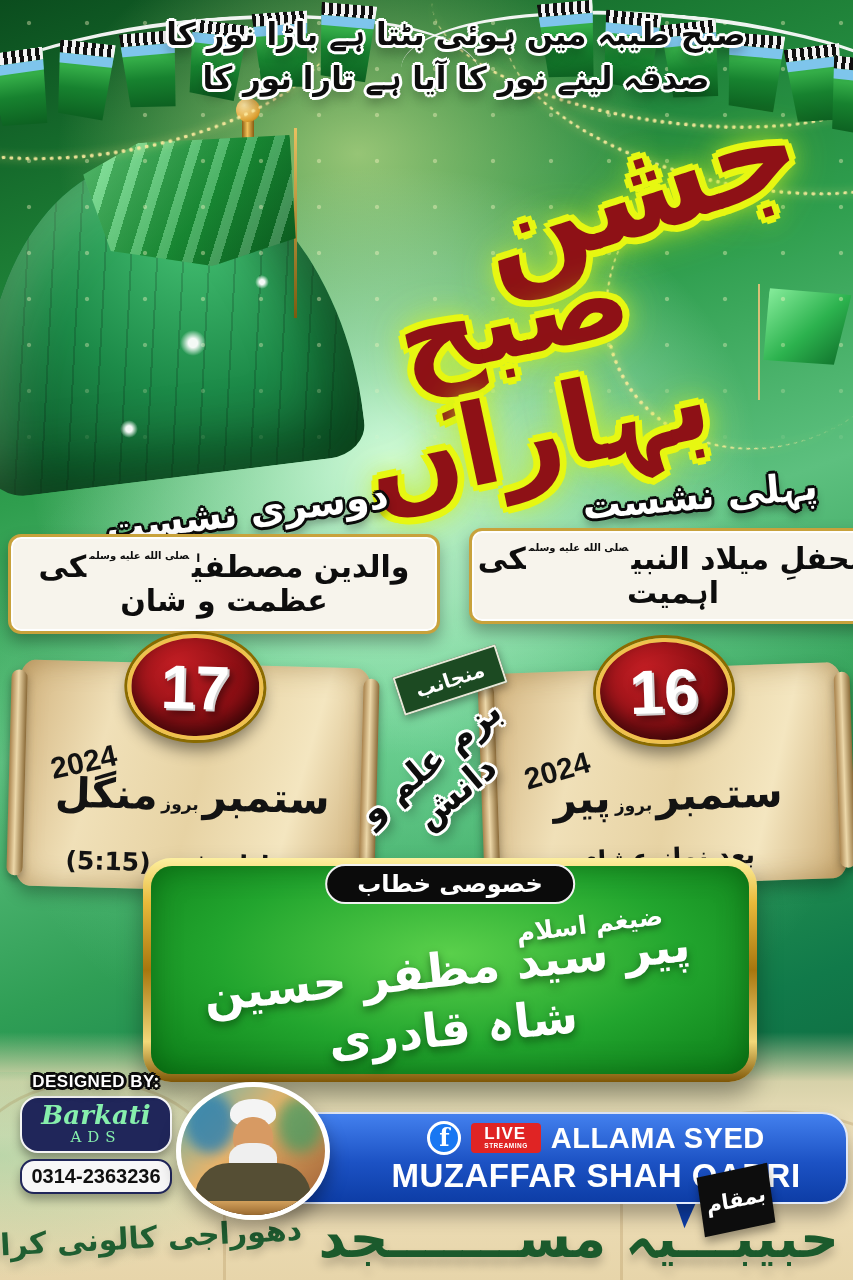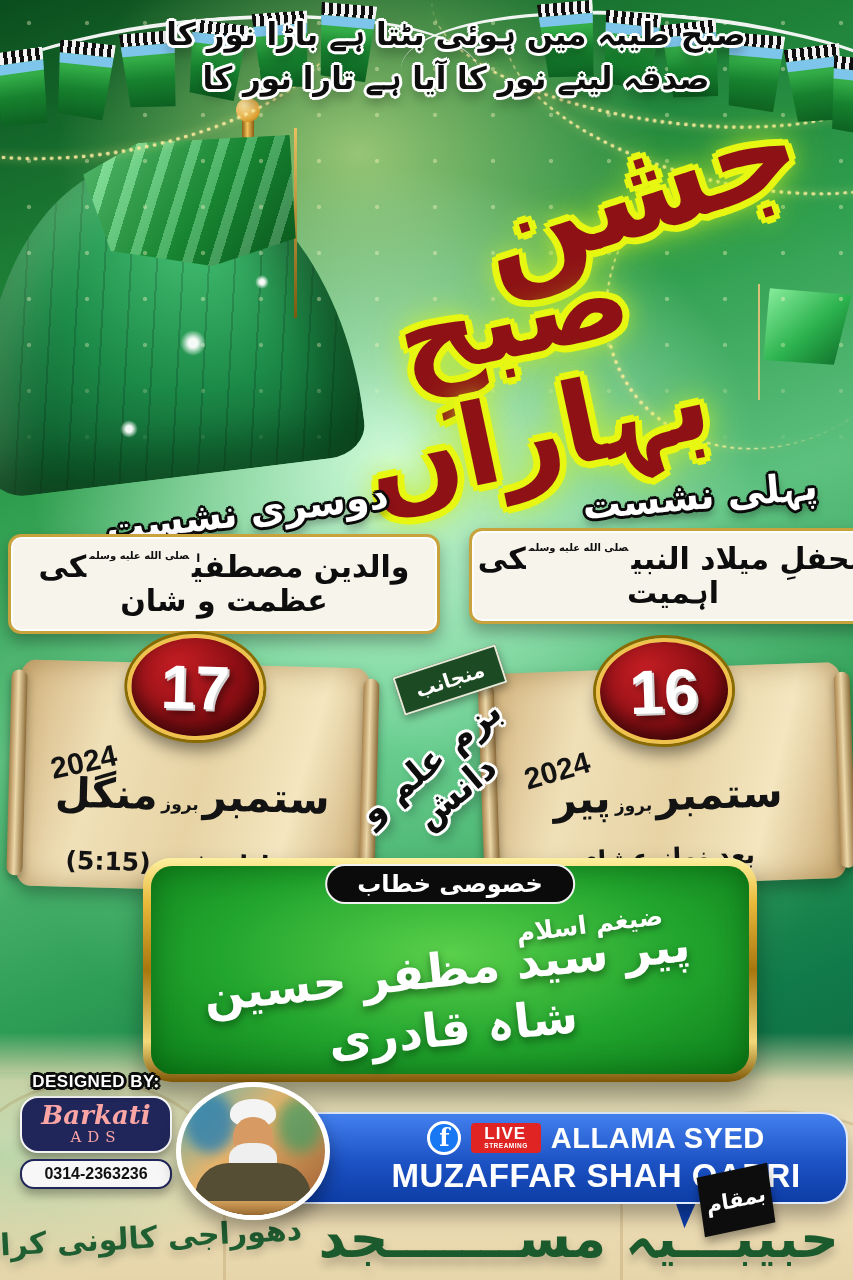--- a/index.html
+++ b/index.html
@@ -107,26 +107,26 @@
   .speech-pill{position:absolute;left:50%;transform:translateX(-50%);top:6px;background:#0b0b0b;color:#fff;
     border:2px solid #f2f2f2;border-radius:999px;padding:4px 30px;font-size:24px;font-weight:bold;direction:rtl;white-space:nowrap;z-index:2;}
   .honorific{position:absolute;right:86px;top:44px;color:#fff;font-size:25px;font-weight:bold;direction:rtl;transform:rotate(-7deg);
     text-shadow:0 3px 6px rgba(0,0,0,.4);}
   .speaker{position:absolute;left:30px;right:30px;top:66px;bottom:6px;display:flex;align-items:center;justify-content:center;
     transform:rotate(-6deg);color:#fff;font-size:47px;font-weight:bold;direction:rtl;text-align:center;line-height:1.25;
     text-shadow:0 4px 8px rgba(0,40,0,.55);}
   
   .dz{left:20px;top:1072px;width:152px;z-index:5;text-align:center;}
   .dz-label{font-family:"Liberation Sans",sans-serif;font-weight:900;font-size:17px;color:#fff;letter-spacing:.5px;}
-  .dz-navy{margin-top:4px;background:#20265a;border:2px solid #f5f5f5;border-radius:18px;padding:4px 6px 6px;color:#fca5a5;
+  .dz-navy{margin-top:4px;background:#20265a;border:2px solid #f5f5f5;border-radius:18px;padding:4px 6px 6px;color:#86efac;
     box-shadow:0 6px 10px rgba(0,0,0,.35);}
   .dz-brand{font-family:"DejaVu Serif",serif;font-style:italic;font-weight:bold;font-size:26px;line-height:1;}
   .dz-brand2{font-family:"DejaVu Serif",serif;font-size:15px;letter-spacing:6px;line-height:1;margin-top:2px;}
   .dz-white{margin-top:6px;background:#f7f7f7;border:2px solid #20265a;border-radius:14px;padding:4px 2px;
-    font-family:"Liberation Sans",sans-serif;font-weight:900;font-size:16px;color:#101010;box-shadow:0 6px 10px rgba(0,0,0,.3);}
+    font-family:"Liberation Sans",sans-serif;font-weight:900;font-size:20px;color:#101010;box-shadow:0 6px 10px rgba(0,0,0,.3);}
   
   .livebar{left:258px;top:1112px;width:590px;height:92px;z-index:5;border-radius:26px;box-sizing:border-box;
     background:linear-gradient(180deg,#4380ee 0%,#1c52c4 55%,#0d3da6 100%);
     border:2px solid rgba(255,255,255,.85);box-shadow:0 12px 18px rgba(0,0,0,.30);
     display:flex;flex-direction:column;align-items:center;justify-content:center;padding-left:86px;color:#fff;
     font-family:"Liberation Sans",sans-serif;font-weight:900;}
   .lb-row{display:flex;align-items:center;gap:10px;}
   .fb-ic{width:34px;height:34px;border-radius:50%;background:#1877f2;border:3px solid #fff;box-sizing:border-box;
     display:flex;align-items:center;justify-content:center;font-family:"DejaVu Serif",serif;font-weight:bold;font-size:24px;color:#fff;line-height:1;}
   .live-badge{background:#e02424;border-radius:4px;padding:2px 13px 3px;text-align:left;line-height:1;}

